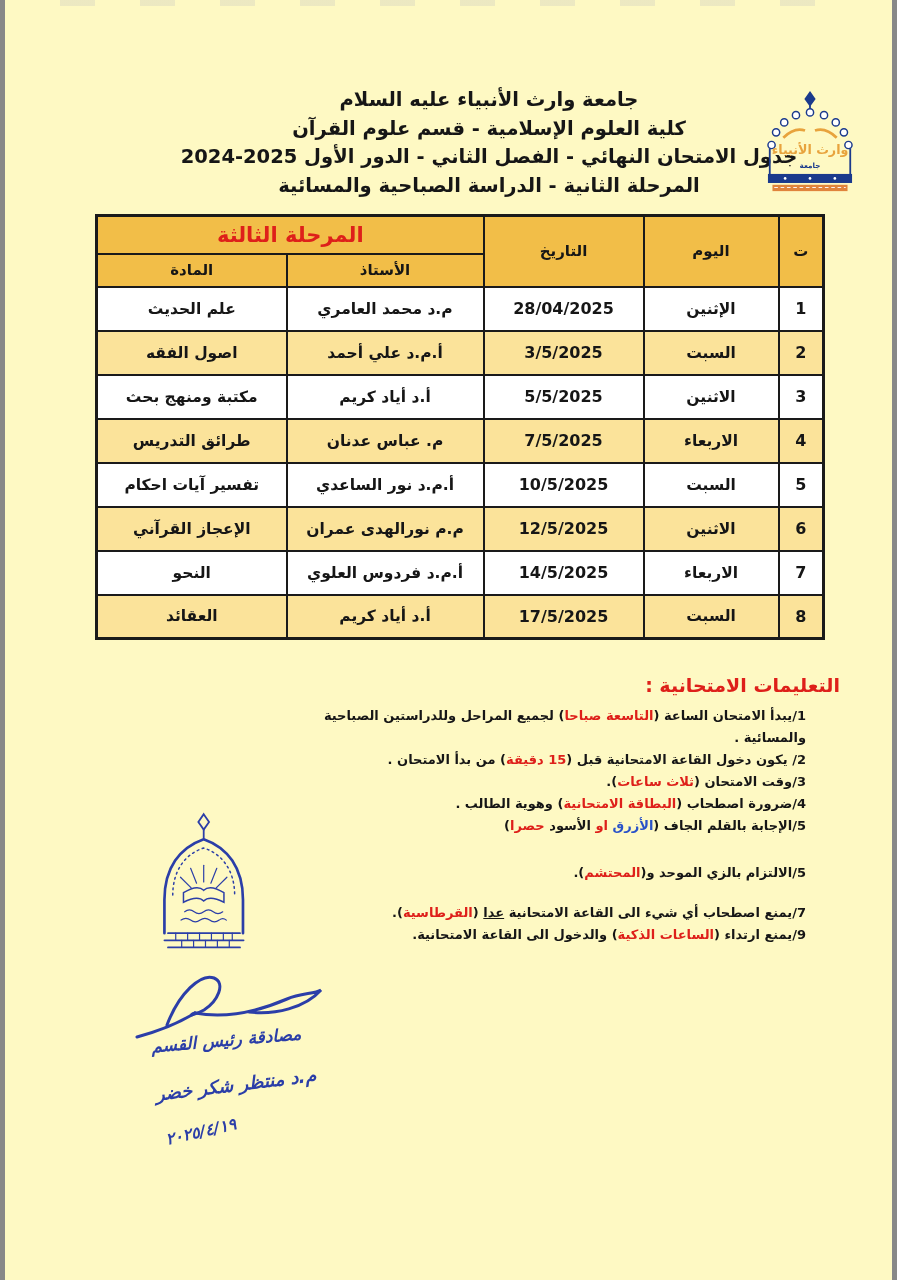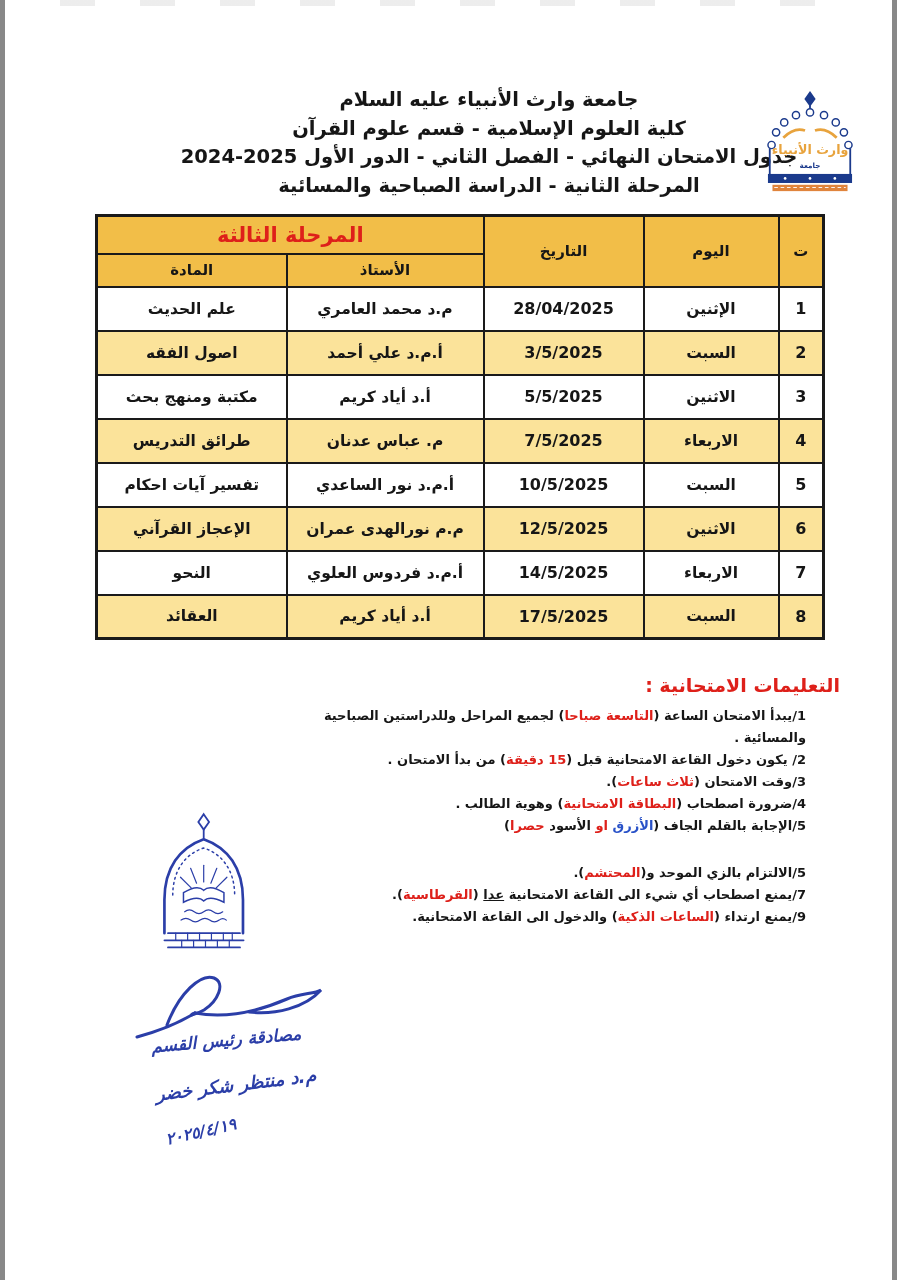--- a/index.html
+++ b/index.html
@@ -1,19 +1,19 @@
 <!DOCTYPE html>
 <html lang="ar" style="--gold: #F2BE48; --row-alt: #FBE39A; --red: #DE201A; --pen: #2B3EA8; --ink: #2952C8; --border: #1A1A1A; --logo-blue: #1B3A8C; --logo-gold: #E8A33D; --logo-orange: #E0843C;"><head>
 <meta charset="utf-8">
 <style>
   html,body{margin:0;padding:0;background:#888;}
   body{font-family:"DejaVu Sans",sans-serif;}
   .page{
     position:relative;width:887px;height:1280px;margin:0 auto;
-    background:#ffffff;overflow:hidden;direction:rtl;
+    background:#fef9c3;overflow:hidden;direction:rtl;
   }
   
   .scan-noise{
     position:absolute;top:0;left:55px;width:790px;height:6px;opacity:.28;
     background:repeating-linear-gradient(90deg,#bfbfbf 0 35px,transparent 35px 80px);
   }
   
   .doc-header{
     position:absolute;top:86px;left:118px;width:732px;
     text-align:center;font-weight:bold;color:#161616;
@@ -45,21 +45,21 @@
   .instructions{
     position:absolute;top:674px;right:52px;width:580px;
     text-align:right;color:#161616;
   }
   .instr-title{font-size:19px;font-weight:bold;color:var(--red);margin-bottom:9px;}
   .instr-item{font-size:13px;font-weight:bold;line-height:22px;margin-left:0;margin-right:34px;}
   .instr-item .red{color:var(--red);}
   .instr-item .blue{color:var(--ink);}
   .instr-item .u{text-decoration:underline;}
   .instr-item:nth-child(6){margin-top:25px;}
-  .instr-item:nth-child(7){margin-top:0;}
+  .instr-item:nth-child(7){margin-top:18px;}
   
   .stamp{position:absolute;top:786px;left:138px;width:122px;height:192px;color:var(--pen);}
   .signature{position:absolute;top:963px;left:122px;width:200px;height:85px;color:var(--pen);}
   .hand{
     position:absolute;color:var(--pen);font-weight:bold;font-style:italic;
     white-space:nowrap;direction:rtl;
   }
   .hand-1{top:1030px;left:146px;font-size:17px;transform:rotate(-5deg);}
   .hand-2{top:1074px;left:150px;font-size:18px;transform:rotate(-7deg);}
   .hand-3{top:1122px;left:160px;font-size:16px;transform:rotate(-13deg);letter-spacing:2px;}

